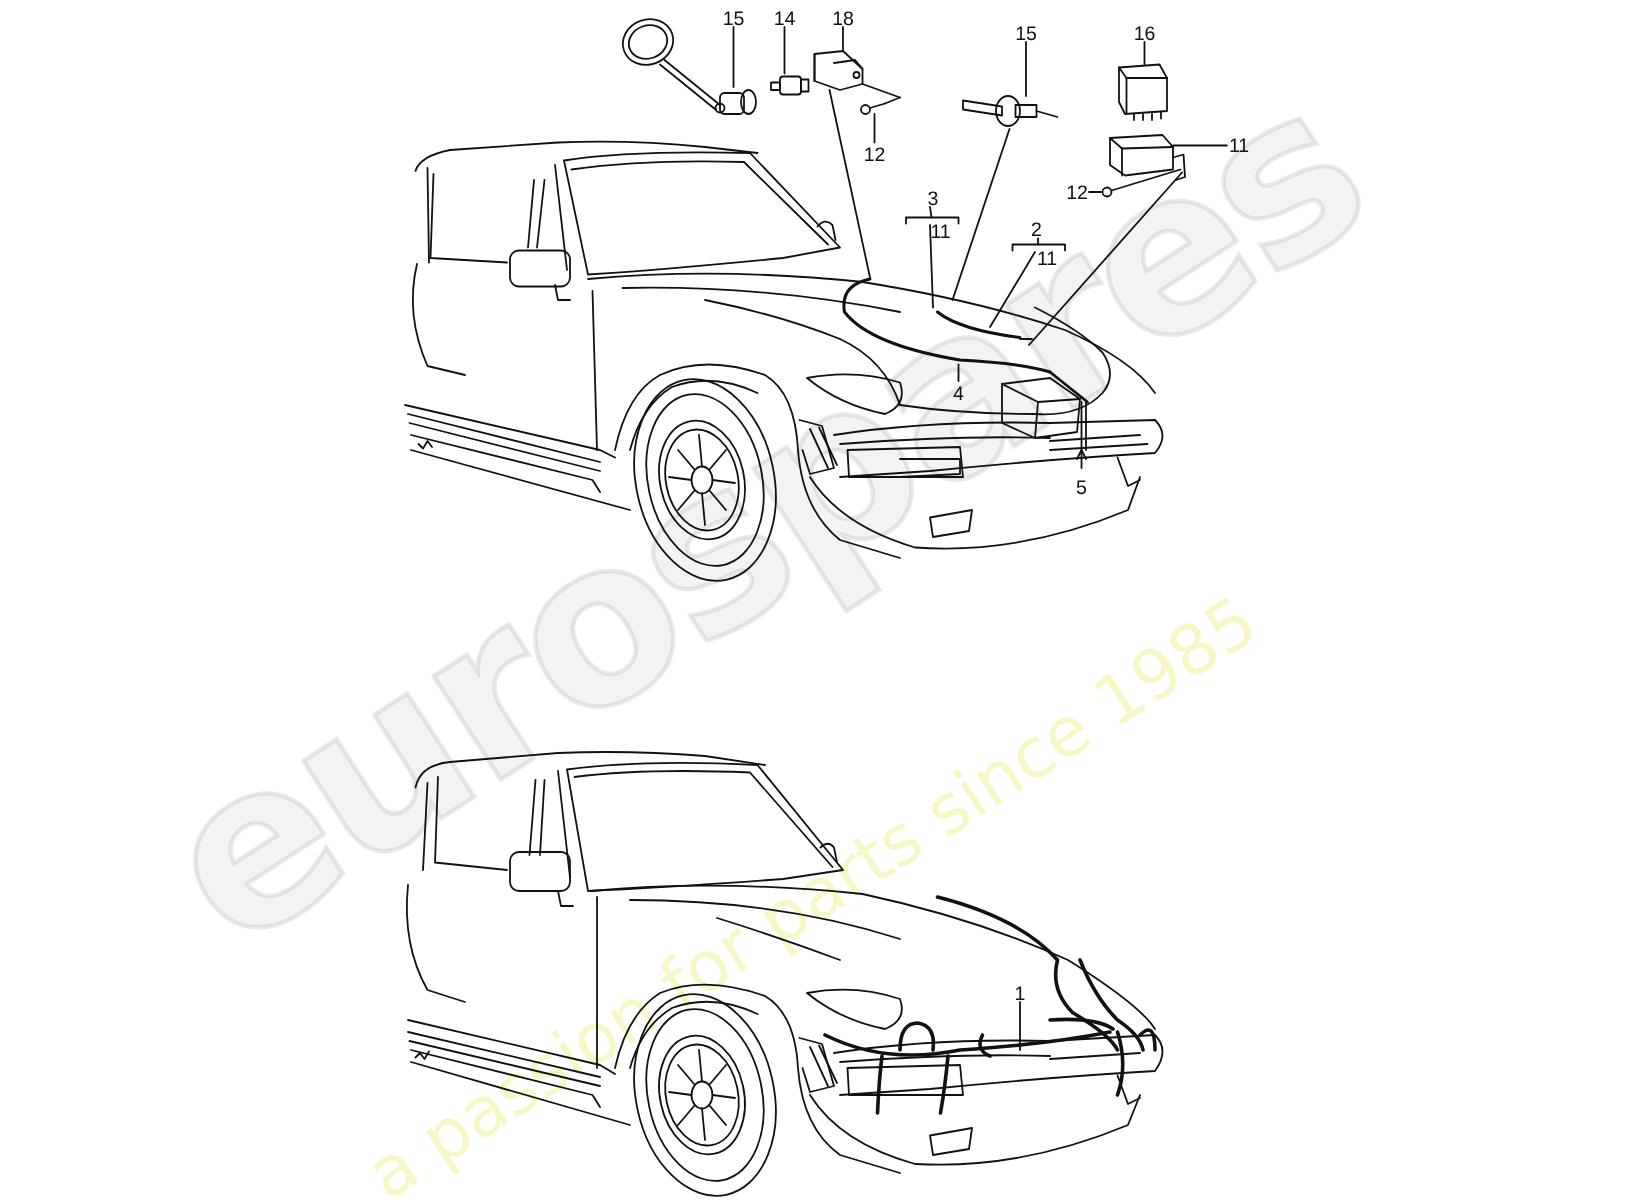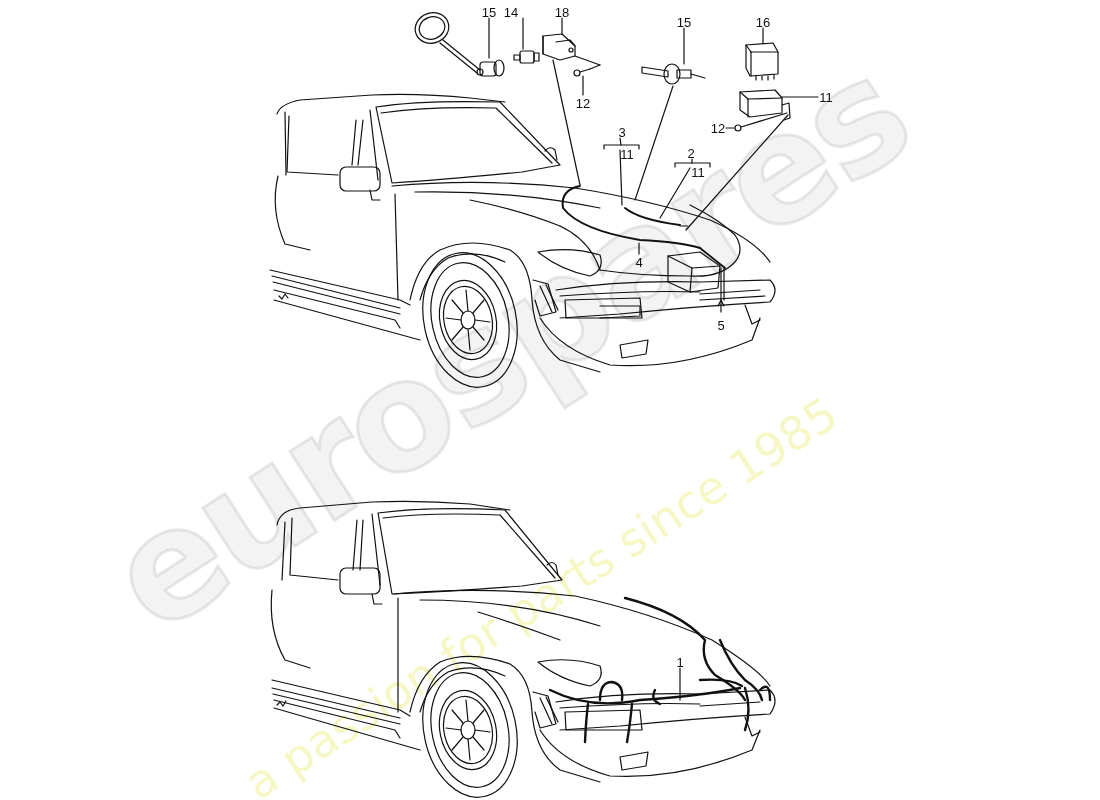--- a/index.html
+++ b/index.html
@@ -231,21 +231,21 @@
     <path d="M588 704 Q586 720 585 742"></path>
     <path d="M632 704 Q630 725 627 742"></path>
     <path d="M745 688 Q752 710 745 730"></path>
     <path d="M700 680 Q730 678 742 686"></path>
     <path d="M760 690 Q770 680 770 700"></path>
   </g>
   <line x1="680" y1="668" x2="680" y2="700" stroke-width="1.2"></line>
 </svg>
 
 <div class="callout" style="left:489px;top:12px">15</div>
-<div class="callout" style="left:511px;top:12px">14</div>
+<div class="callout" style="left:523px;top:12px">14</div>
 <div class="callout" style="left:562px;top:12px">18</div>
 <div class="callout" style="left:583px;top:103px">12</div>
 <div class="callout" style="left:684px;top:22px">15</div>
 <div class="callout" style="left:763px;top:22px">16</div>
 <div class="callout" style="left:826px;top:97px">11</div>
 <div class="callout" style="left:718px;top:128px">12</div>
 <div class="callout" style="left:622px;top:132px">3</div>
 <div class="callout" style="left:627px;top:154px">11</div>
 <div class="callout" style="left:691px;top:153px">2</div>
 <div class="callout" style="left:698px;top:172px">11</div>

